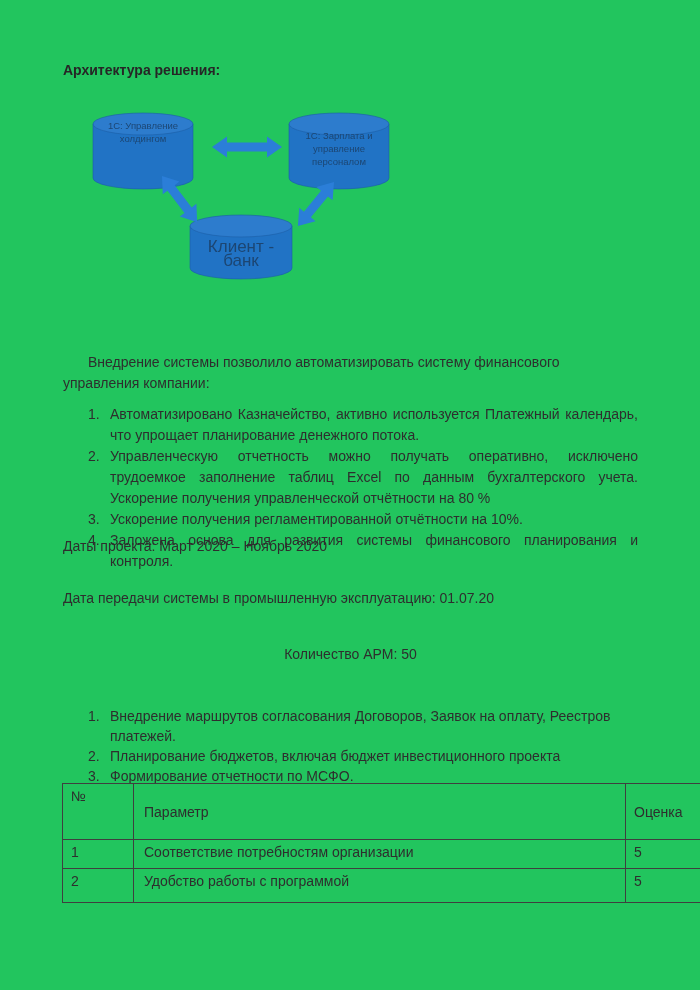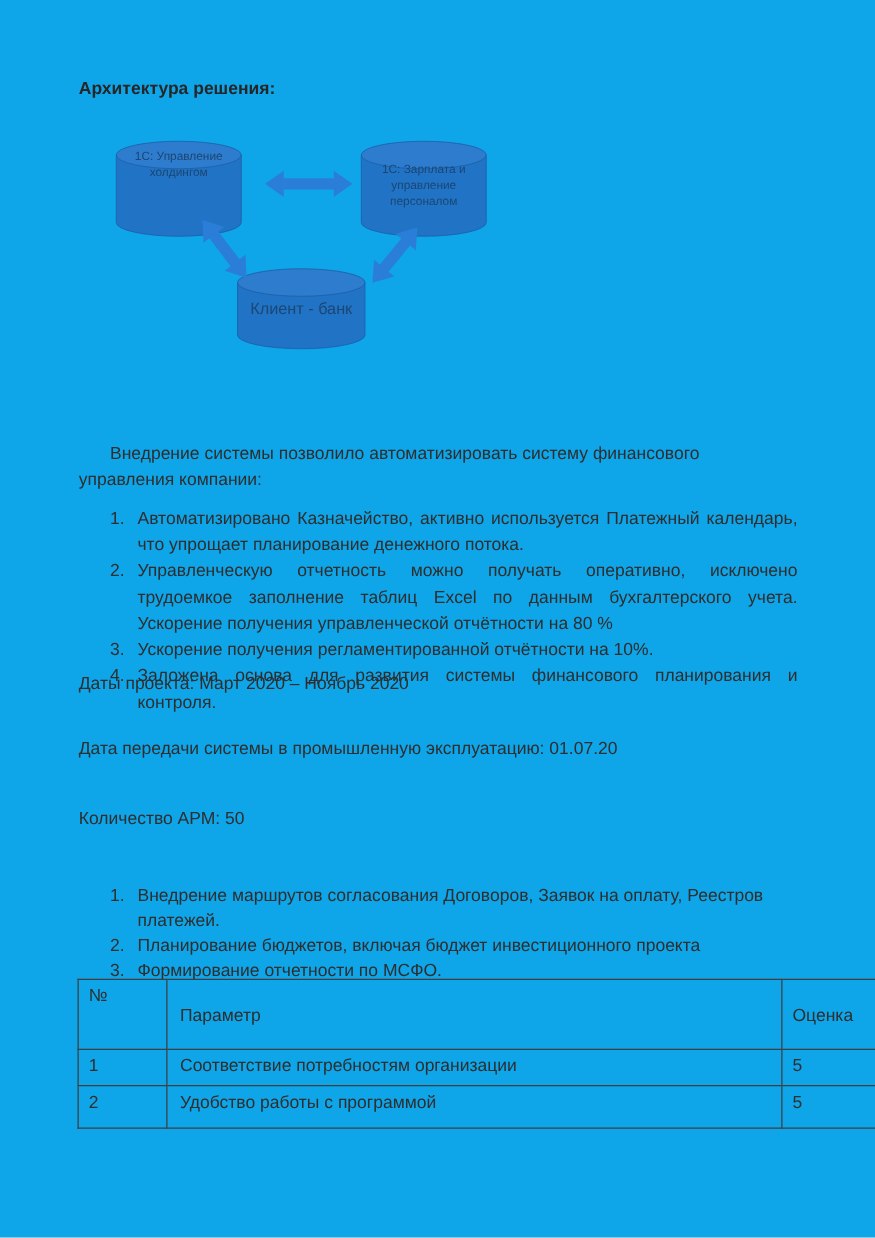--- a/index.html
+++ b/index.html
@@ -1,40 +1,40 @@
 <!DOCTYPE html>
 <html><head>
 <meta charset="utf-8">
 <style>
   html,body{margin:0;padding:0;background:#e8e8e8;}
   .page{
     position:relative;
     width:700px;height:990px;
     margin:0 auto;
-    background:#0ea5e9;
+    background:#22c55e;
     font-family:"Liberation Sans", sans-serif;
     font-size:14px;
     color:#2e2e2e;
     overflow:hidden;
   }
   .abs{position:absolute;}
   .heading{font-weight:bold;font-size:14px;color:#262626;}
 
   
   #diagram{left:80px;top:103px;width:330px;height:195px;}
   #diagram svg{position:absolute;left:0;top:0;}
   .cyl-label{
     position:absolute;
     text-align:center;
     color:#1c4673;
     font-size:9.5px;
     line-height:13px;
     font-family:"Liberation Sans", sans-serif;
   }
-  #label-bank{font-size:13px;line-height:14px;}
+  #label-bank{font-size:17px;line-height:14px;}
 
   
   .section{left:63px;width:575px;}
   .para-indent{text-indent:25px;}
   .doc-line{line-height:21px;}
   .olist{margin-top:10px;}
   .li{display:flex;line-height:21px;margin:0;}
   .li .num{width:22px;flex:0 0 22px;margin-left:25px;}
   .li .txt{flex:1;text-align:justify;}
 
@@ -116,21 +116,21 @@
         <span class="num">4.</span>
         <span class="txt">Заложена основа для развития системы финансового планирования и контроля.</span>
       </div>
     </div>
   </div>
 
   <div class="abs section doc-line" style="top:536px;">Даты проекта: Март 2020 – Ноябрь 2020</div>
 
   <div class="abs section doc-line" style="top:588px;">Дата передачи системы в промышленную эксплуатацию: 01.07.20</div>
 
-  <div class="abs section doc-line" style="top:644px;">Количество АРМ: 50</div>
+  <div class="abs section doc-line" style="top:644px;text-align:center;">Количество АРМ: 50</div>
 
   <div class="abs section" style="top:699px;">
     <div class="olist" style="margin-top:7px;">
       <div class="li" style="line-height:20px;">
         <span class="num">1.</span>
         <span class="txt" style="text-align:left;">Внедрение маршрутов согласования Договоров, Заявок на оплату, Реестров платежей.</span>
       </div>
       <div class="li" style="line-height:20px;">
         <span class="num">2.</span>
         <span class="txt" style="text-align:left;">Планирование бюджетов, включая бюджет инвестиционного проекта</span>

